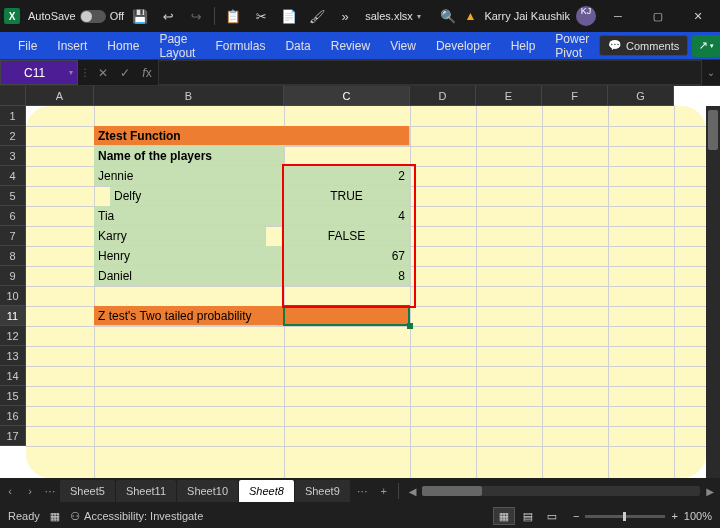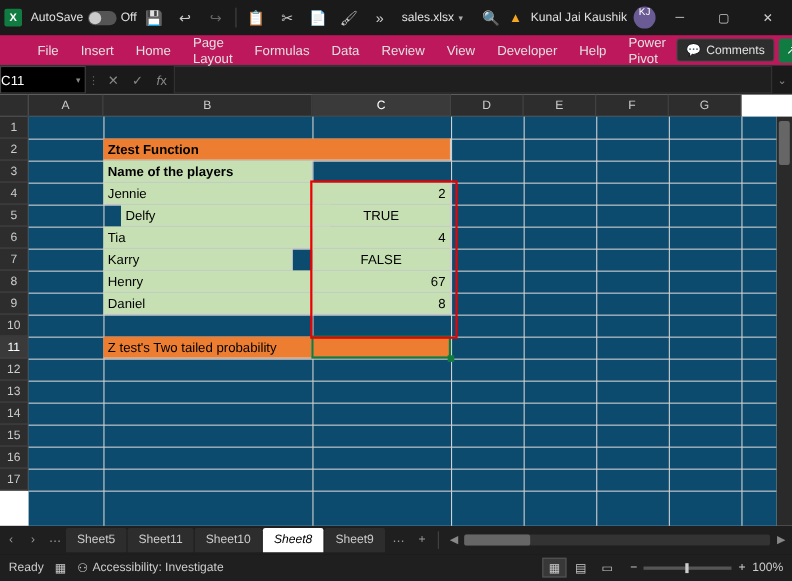--- a/index.html
+++ b/index.html
@@ -15,47 +15,47 @@
   .tb-divider{width:1px;height:18px;background:#444;margin:0 2px;}
   .doc-saved{display:flex;align-items:center;gap:4px;font-size:11px;margin-left:4px;}
   .dropdown-caret{font-size:8px;color:#aaa;}
   .spacer{flex:1;}
   .user{display:flex;align-items:center;gap:6px;font-size:11px;}
   .avatar{width:20px;height:20px;border-radius:50%;background:#6b5b95;display:flex;align-items:flex-start;justify-content:center;font-size:9px;color:#fff;}
   .win-btn{width:36px;height:28px;display:flex;align-items:center;justify-content:center;color:#ccc;font-size:11px;}
   .warn-tri{color:#f5a623;font-size:12px;margin-right:2px;}
 
   
-  .ribbon { height:28px; background:#be185d; display:flex; align-items:center; padding:0 24px; gap:0; border-bottom:1px solid #333;}
+  .ribbon { height:28px; background:#1d4ed8; display:flex; align-items:center; padding:0 8px; gap:0; border-bottom:1px solid #333;}
   .ribbon-tab{padding:0 10px;height:100%;display:flex;align-items:center;font-size:12px;color:#e0e0e0;}
   .ribbon-right{margin-left:auto;display:flex;gap:4px;align-items:center;}
   .comments-btn{display:flex;align-items:center;gap:4px;background:#2d2d2d;border:1px solid #444;border-radius:3px;padding:3px 8px;font-size:11px;}
   .share-btn{width:28px;height:22px;background:#107c41;border-radius:3px;display:flex;align-items:center;justify-content:center;color:#fff;font-size:11px;}
   .share-caret{font-size:7px;margin-left:2px;}
 
   
   .fbar{height:26px;background:#1a1a1a;display:flex;align-items:stretch;border-bottom:1px solid #333;}
-  .namebox{width:78px;border:1px solid #444;background:#000000;display:flex;align-items:center;padding:0 0;font-size:12px;color:#fff;position:relative;}
+  .namebox{width:78px;border:1px solid #444;background:#4c1d95;display:flex;align-items:center;padding:0 23px;font-size:12px;color:#fff;position:relative;}
   .namebox .caret{position:absolute;right:4px;font-size:8px;color:#888;}
   .fbar .divider{width:14px;display:flex;align-items:center;justify-content:center;color:#666;font-size:10px;}
   .fbar-btns{display:flex;align-items:center;gap:0;}
   .fbar-btn{width:22px;height:100%;display:flex;align-items:center;justify-content:center;color:#888;font-size:12px;}
   .fbar-input{flex:1;background:#1f1f1f;border:1px solid #333;padding:0 6px;display:flex;align-items:center;}
   .fbar-expand{width:18px;display:flex;align-items:center;justify-content:center;color:#888;font-size:10px;}
 
   
   .grid-wrap{position:relative;height:392px;background:#fff;color:#000;display:flex;}
   .sel-all{width:26px;height:20px;background:#2d2d2d;border-right:1px solid #444;border-bottom:1px solid #444;position:absolute;left:0;top:0;}
   .col-headers{position:absolute;left:26px;top:0;height:20px;display:flex;background:#2d2d2d;color:#ccc;font-size:11px;}
   .col-h{border-right:1px solid #444;border-bottom:1px solid #444;display:flex;align-items:center;justify-content:center;}
   .col-h.sel{background:#3a3a3a;color:#fff;}
   .row-headers{position:absolute;left:0;top:20px;width:26px;background:#2d2d2d;color:#ccc;font-size:11px;}
   .row-h{height:20px;border-right:1px solid #444;border-bottom:1px solid #444;display:flex;align-items:center;justify-content:center;}
   .row-h.sel{background:#3a3a3a;color:#fff;}
-  .cells{position:absolute;left:26px;top:20px;right:14px;bottom:0;background:#0c4a6e;}
+  .cells{position:absolute;left:26px;top:20px;right:14px;bottom:0;background:#fef9c3;border-radius:24px;}
   .cell{position:absolute;border-right:1px solid #d0d0d0;border-bottom:1px solid #d0d0d0;display:flex;align-items:center;padding:0 4px;font-size:12px;height:20px;overflow:hidden;}
   .ra{justify-content:flex-end;}
   .ca{justify-content:center;}
   .orange{background:#ed7d31;color:#000;}
   .green{background:#c6e0b4;color:#000;}
   .bold{font-weight:bold;}
   .sel-outline{position:absolute;border:2px solid #107c41;pointer-events:none;}
   .sel-handle{position:absolute;width:6px;height:6px;background:#107c41;pointer-events:none;}
   .red-box{position:absolute;border:2px solid #e00;pointer-events:none;}
   .gridline-v{position:absolute;top:0;bottom:0;width:1px;background:#d0d0d0;}
@@ -105,21 +105,21 @@
   <div class="tb-icon">🖌</div>
   <div class="tb-icon">»</div>
   <div class="doc-saved">
     <span>sales.xlsx</span>
     <span class="dropdown-caret">▾</span>
   </div>
   <div class="spacer"></div>
   <div class="tb-icon">🔍</div>
   <div class="user">
     <span class="warn-tri">▲</span>
-    <span>Kunal Jai Kaushik</span>
+    <span>Karry Jai Kaushik</span>
     <div class="avatar">
         <span>KJ</span>
       </div>
   </div>
   <div class="win-btn">─</div>
   <div class="win-btn">▢</div>
   <div class="win-btn">✕</div>
 </div>
 
 <div class="ribbon">

